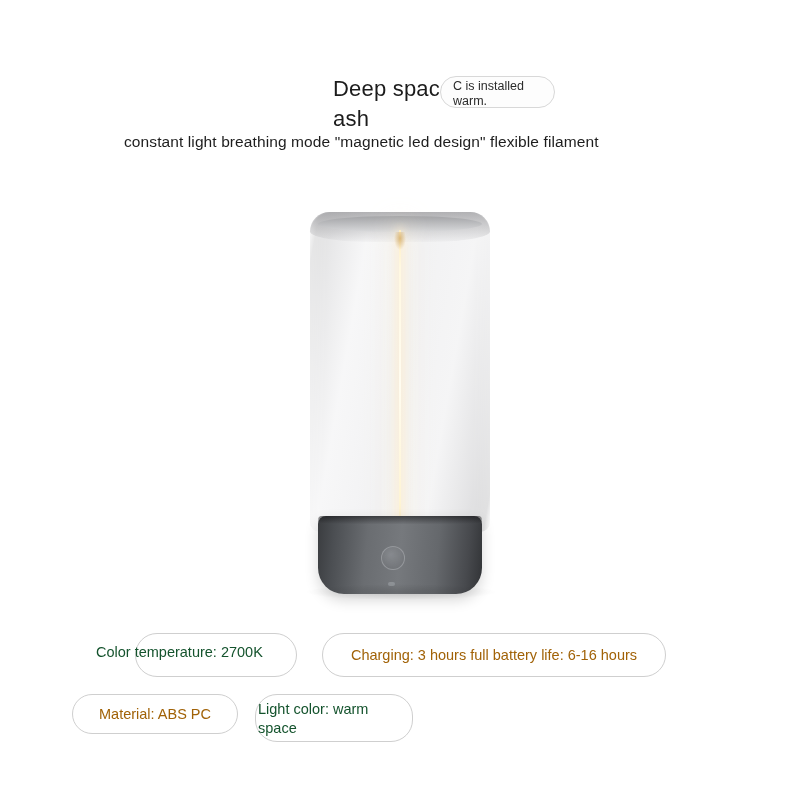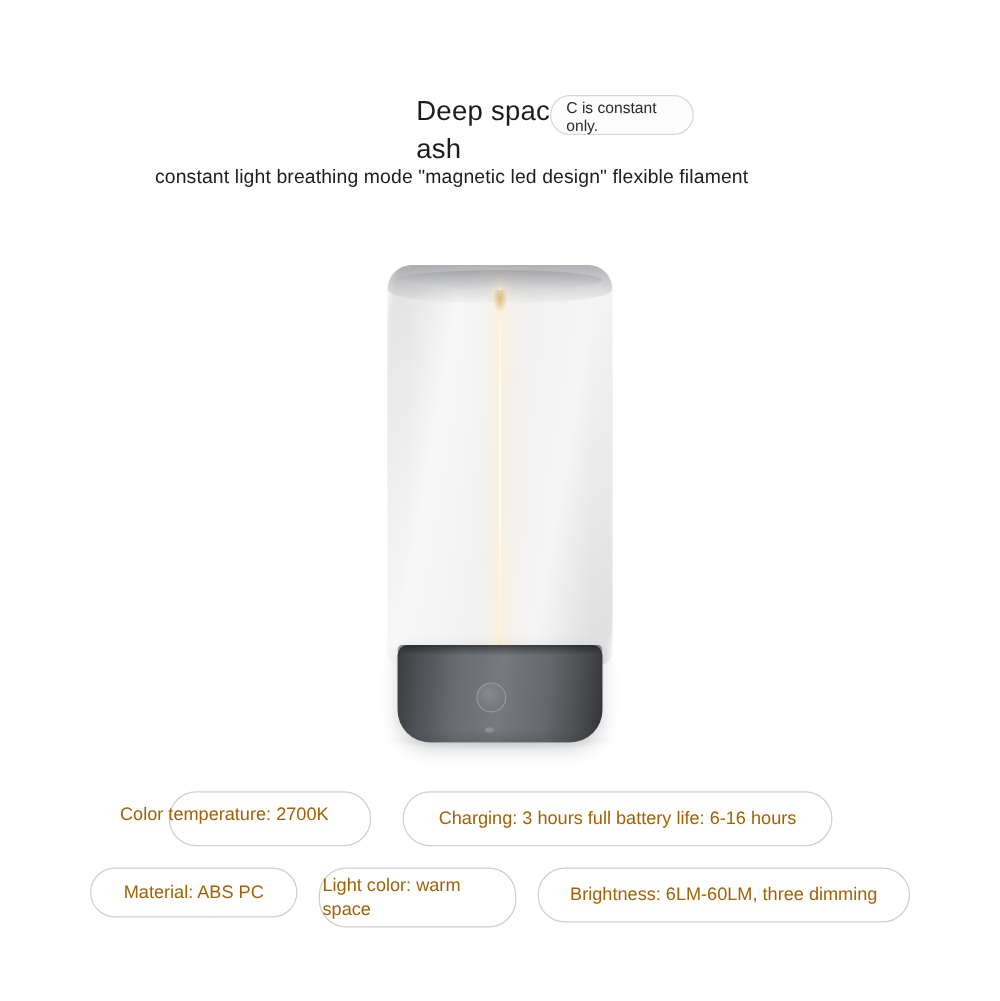--- a/index.html
+++ b/index.html
@@ -217,34 +217,34 @@
   .pill-1 { left: 135px; top: 633px; width: 162px; height: 44px; }
   .pill-2 { left: 322px; top: 633px; width: 344px; height: 44px; }
   .pill-3 { left: 72px;  top: 694px; width: 166px; height: 40px; }
   .pill-4 { left: 255px; top: 694px; width: 158px; height: 48px; }
   .pill-5 { left: 430px; top: 694px; width: 298px; height: 44px; }
 
   .overlap-label {
     position: absolute;
     font-size: 14.5px;
     line-height: 19px;
-    color: #a16207;
+    color: #14532d;
     background: transparent;
   }
   .ol-color-temp { left: 96px; top: 643px; }
   .ol-light-color { left: 258px; top: 700px; width: 150px; }
 </style>
 </head>
 <body>
 
 <div class="page">
 
   <div class="headline">Deep space ash</div>
 
-  <div class="badge-note">C is constant only.</div>
+  <div class="badge-note">C is installed warm.</div>
 
   <div class="subhead">constant light breathing mode "magnetic led design" flexible filament</div>
 
   <div class="product">
     <div class="lamp-glass"></div>
     <div class="lamp-top-rim"></div>
     <div class="filament"></div>
     <div class="filament-cap"></div>
     <div class="lamp-base"></div>
     <div class="base-button"></div>
@@ -255,15 +255,14 @@
   <div class="pill pill-1"></div>
   <div class="overlap-label ol-color-temp">Color temperature: 2700K</div>
 
   <div class="pill pill-2">Charging: 3 hours full battery life: 6-16 hours</div>
 
   <div class="pill pill-3">Material: ABS PC</div>
 
   <div class="pill pill-4"></div>
   <div class="overlap-label ol-light-color">Light color: warm space</div>
 
-  <div class="pill pill-5">Brightness: 6LM-60LM, three dimming</div>
 
 </div>
 
 </body></html>

